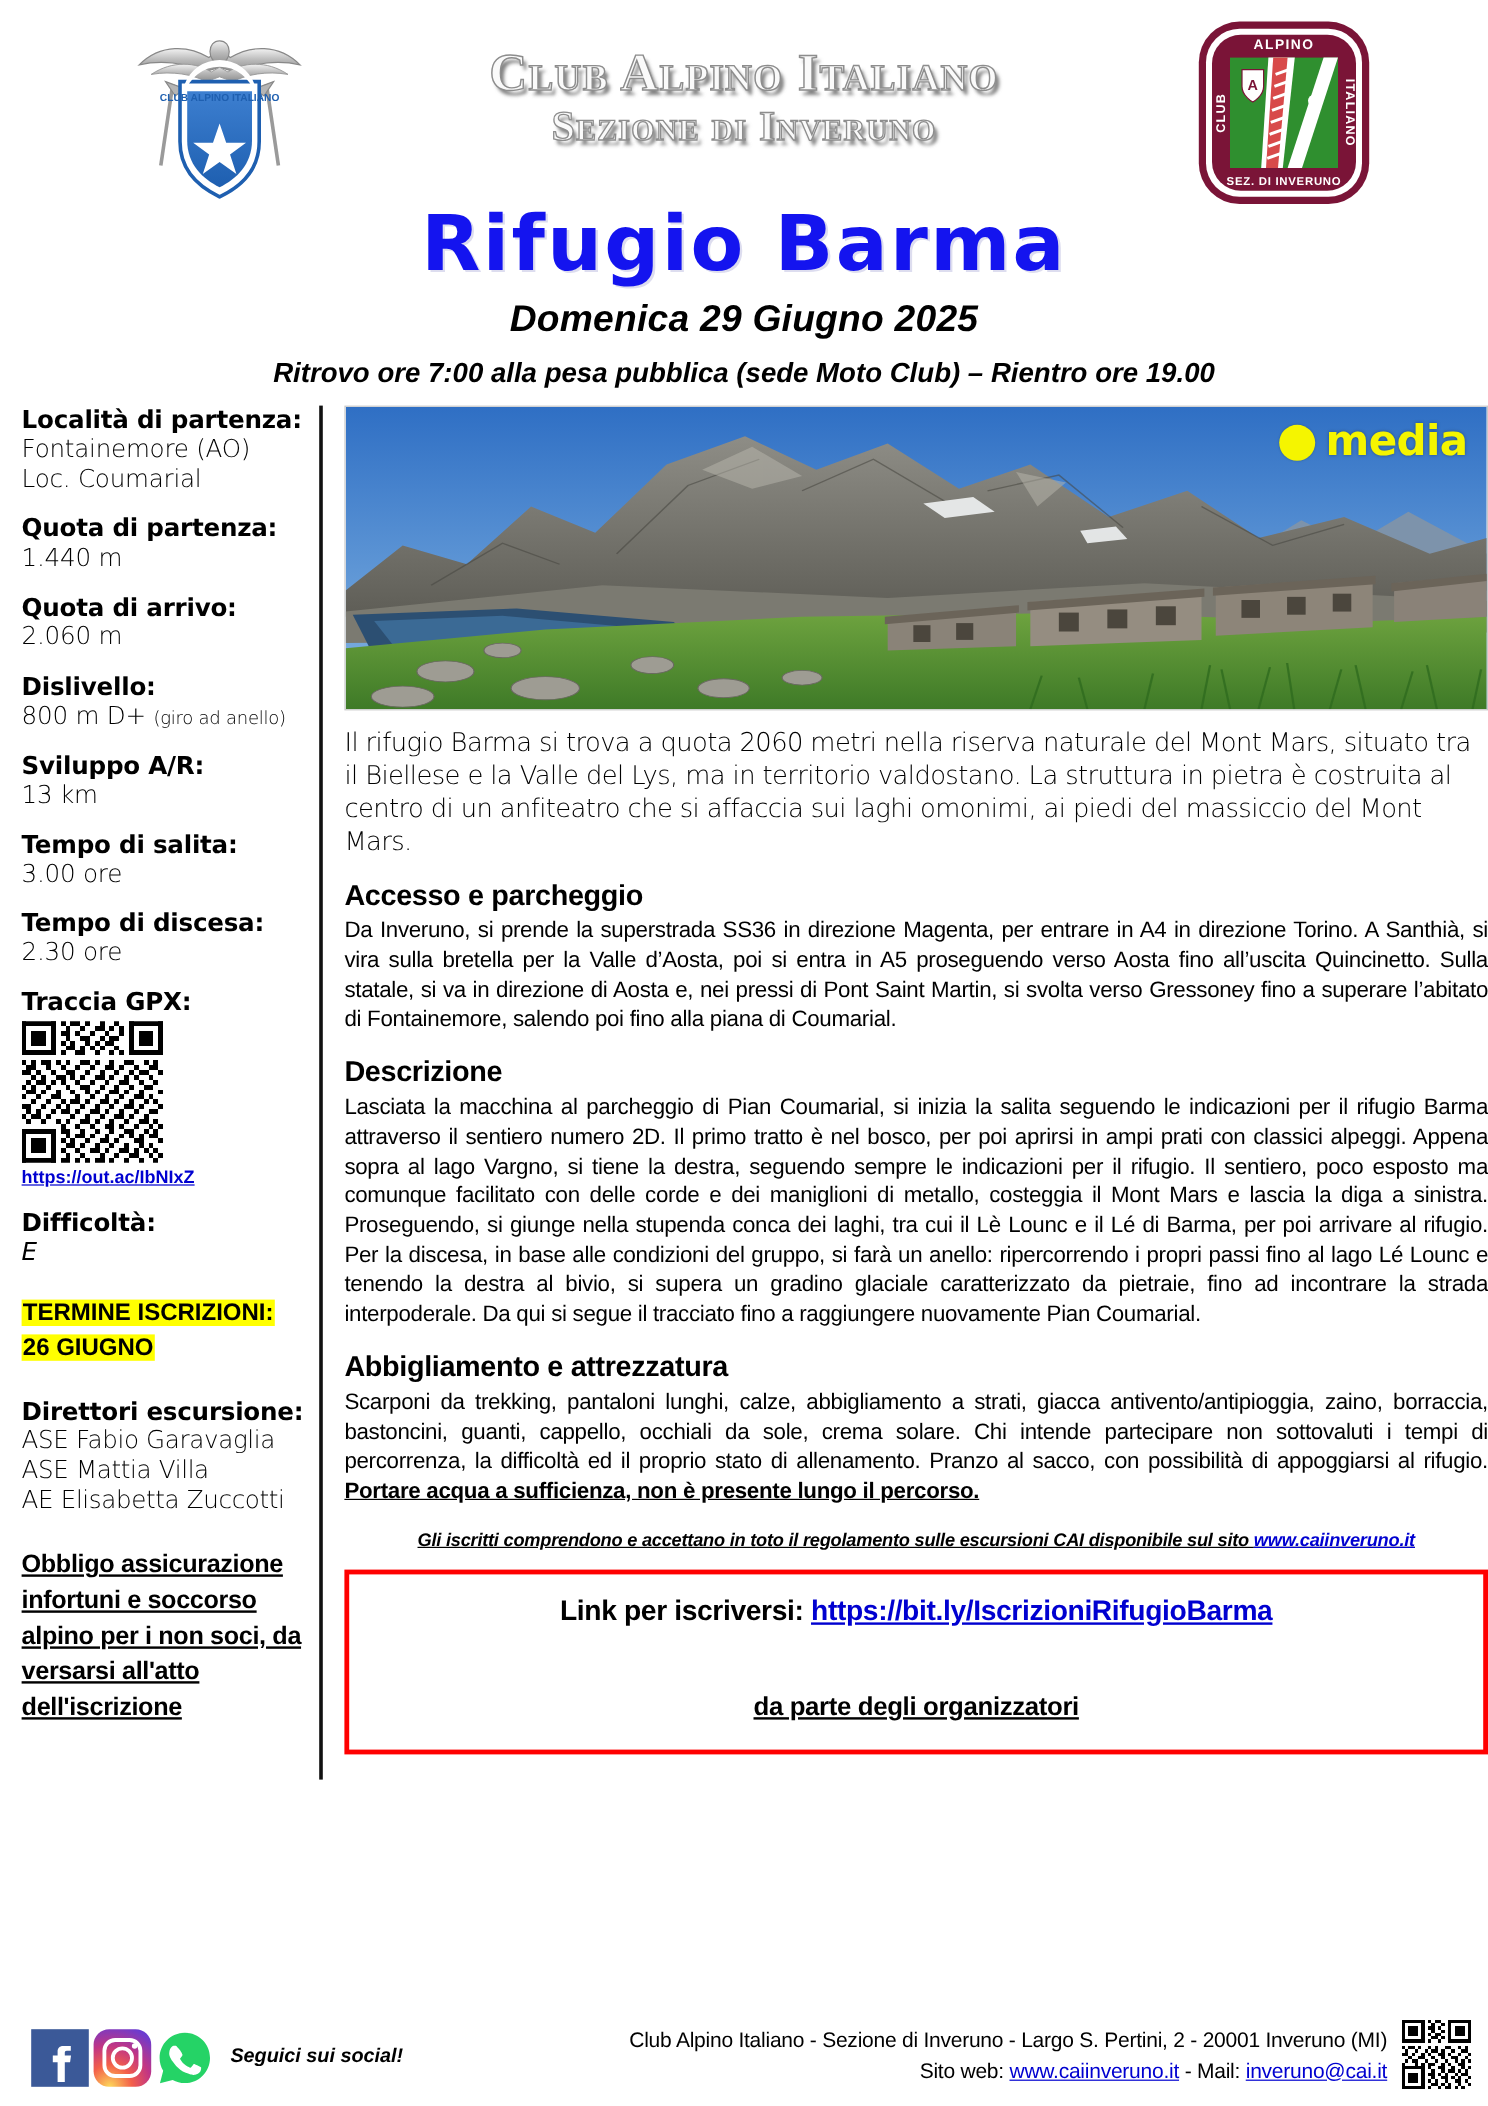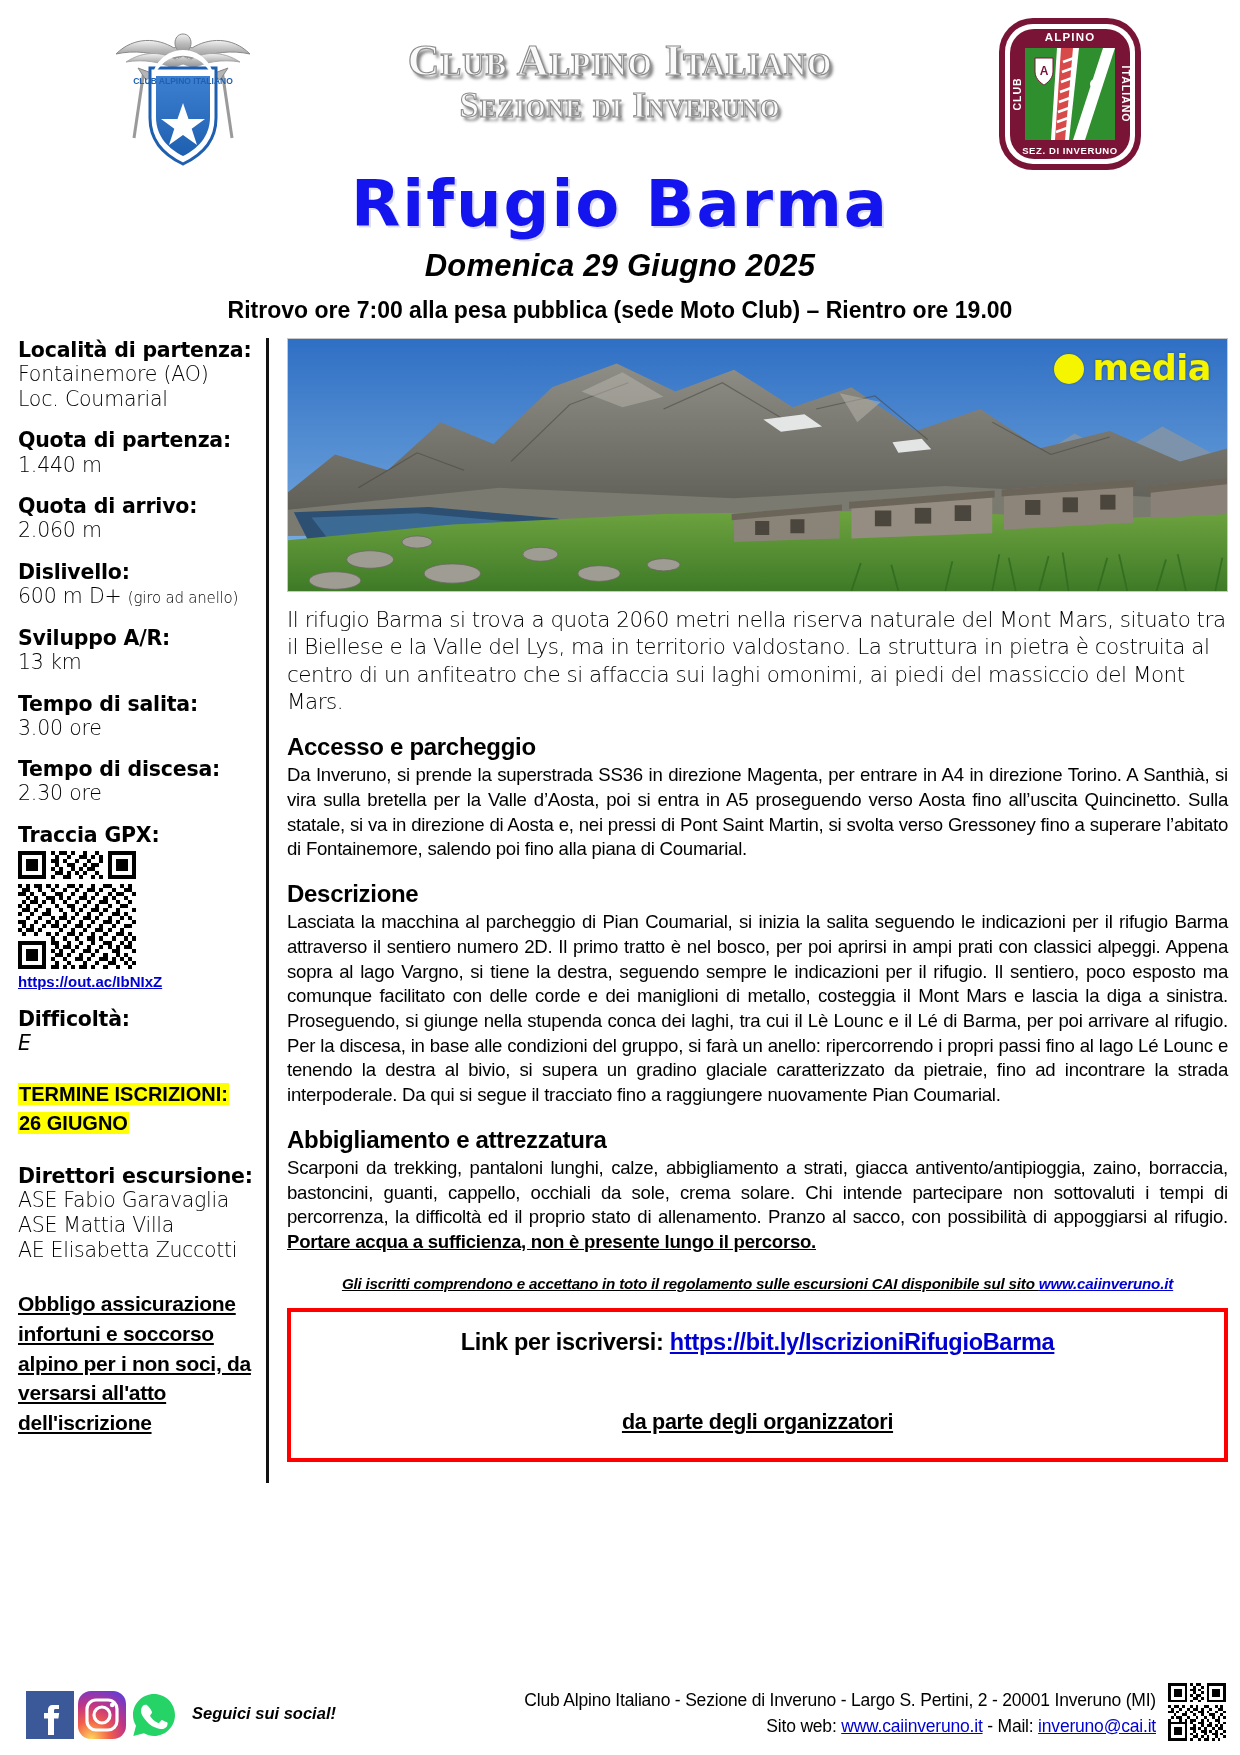--- a/index.html
+++ b/index.html
@@ -73,31 +73,31 @@
     font-weight: bold;
     font-style: italic;
     font-size: 31px;
     margin-top: 12px;
     letter-spacing: 0.2px;
   }
   .sub-meet {
     text-align: center;
     font-family: "Liberation Sans", sans-serif;
     font-weight: bold;
+    font-style: italic;
     font-size: 23px;
     margin-top: 13px;
   }
 
   
   .page-body {
     position: relative;
     margin-top: 14px;
     display: flex;
     padding-left: 18px;
-    padding-right: 12px;
   }
   .sidebar {
     width: 248px;
     flex: 0 0 248px;
     padding-right: 10px;
   }
   .vrule {
     width: 3px;
     background: #111;
     flex: 0 0 3px;
@@ -405,21 +405,21 @@
       <div class="sb-value">1.440 m</div>
     </div>
 
     <div class="sb-block">
       <div class="sb-label">Quota di arrivo:</div>
       <div class="sb-value">2.060 m</div>
     </div>
 
     <div class="sb-block">
       <div class="sb-label">Dislivello:</div>
-      <div class="sb-value"><span>600 m D+</span> <span class="note">(giro ad anello)</span></div>
+      <div class="sb-value"><span>800 m D+</span> <span class="note">(giro ad anello)</span></div>
     </div>
 
     <div class="sb-block">
       <div class="sb-label">Sviluppo A/R:</div>
       <div class="sb-value">13 km</div>
     </div>
 
     <div class="sb-block">
       <div class="sb-label">Tempo di salita:</div>
       <div class="sb-value">3.00 ore</div>

